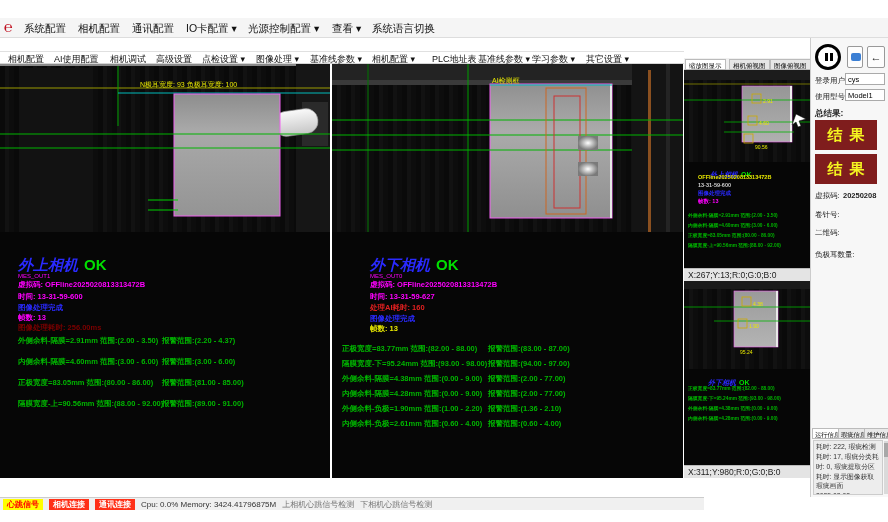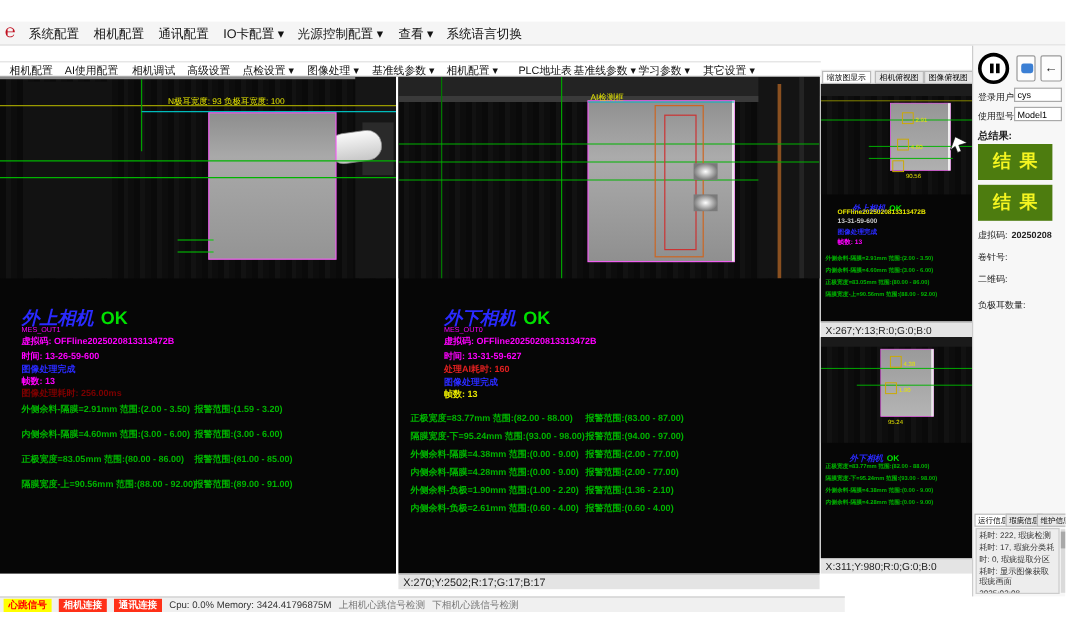--- a/index.html
+++ b/index.html
@@ -50,21 +50,21 @@
 
   
   .ztabrow{left:684px;top:58px;width:126px;height:12px;background:#f0f0f0;border-bottom:1px solid #ccc;}
   .ztab{position:absolute;top:1px;height:11px;font-size:6.5px;line-height:11px;padding:0 3px;border:1px solid #bbb;background:#fff;white-space:nowrap;}
   .ztab.off{background:#e6e6e6;}
 
   
   .rpanel{left:810px;top:38px;width:78px;height:459px;background:#f7f7f7;border-left:1px solid #ccc;}
   .rp-label{position:absolute;font-size:7.5px;color:#222;white-space:nowrap;}
   .rp-input{position:absolute;background:#fff;border:1px solid #aaa;font-size:7.5px;line-height:11px;padding-left:2px;}
-  .result-box{position:absolute;left:4px;width:62px;height:30px;background:#4d7c0f;
+  .result-box{position:absolute;left:4px;width:62px;height:30px;background:#7f1d1d;
       color:#f5f520;font-size:15px;font-weight:bold;text-align:center;line-height:30px;letter-spacing:7px;text-indent:7px;}
   .pause-btn{position:absolute;left:4px;top:6px;width:26px;height:26px;border:3px solid #000;border-radius:50%;background:#fff;}
   .pause-btn span{position:absolute;top:6px;width:3px;height:8px;background:#000;}
   .mini-btn{position:absolute;top:8px;height:22px;border:1px solid #999;background:#fdfdfd;border-radius:2px;}
   .itab{position:absolute;top:0;height:11px;font-size:6.3px;line-height:11px;padding:0 2px;border:1px solid #bbb;background:#e9e9e9;white-space:nowrap;}
   .itab.sel{background:#fff;}
   .logbox{position:absolute;left:2px;width:70px;height:55px;background:#ededed;border:1px solid #ccc;
       font-size:6.8px;line-height:1.45;color:#333;padding:1px 2px;overflow:hidden;}
   .sbar{position:absolute;width:4px;background:#dadada;}
   .sthumb{position:absolute;width:4px;height:14px;background:#a8a8a8;}
@@ -141,28 +141,28 @@
       <line x1="148" y1="136" x2="178" y2="136" stroke="#00d000" stroke-width="1"></line>
       <line x1="148" y1="146" x2="178" y2="146" stroke="#00d000" stroke-width="1"></line>
     </svg>
     <div class="ov-label" style="left:140px;top:16px;">N极耳宽度: 93   负极耳宽度: 100</div>
 
     <div class="abs" style="left:18px;top:192px;">
       <span class="view-title">外上相机</span><span class="view-ok">OK</span>
     </div>
     <div class="abs mes" style="left:18px;top:209px;">MES_OUT1</div>
     <div class="abs iline c-mag" style="left:18px;top:216px;">虚拟码: OFFline2025020813313472B</div>
-    <div class="abs iline c-mag" style="left:18px;top:228px;">时间: 13-26-59-600</div>
+    <div class="abs iline c-mag" style="left:18px;top:228px;">时间: 13-31-59-600</div>
     <div class="abs iline c-blue" style="left:18px;top:239px;">图像处理完成</div>
     <div class="abs iline c-mag" style="left:18px;top:249px;">帧数: 13</div>
     <div class="abs iline c-dred" style="left:18px;top:259px;">图像处理耗时: 256.00ms</div>
 
     <div>
       <span class="meas-l" style="left:18px;top:272px;">外侧余料-隔膜=2.91mm 范围:(2.00 - 3.50)</span>
-      <span class="meas-a" style="left:162px;top:272px;">报警范围:(1.59 - 3.20)</span>
+      <span class="meas-a" style="left:162px;top:272px;">报警范围:(2.20 - 4.37)</span>
     </div>
     <div>
       <span class="meas-l" style="left:18px;top:293px;">内侧余料-隔膜=4.60mm 范围:(3.00 - 6.00)</span>
       <span class="meas-a" style="left:162px;top:293px;">报警范围:(3.00 - 6.00)</span>
     </div>
     <div>
       <span class="meas-l" style="left:18px;top:314px;">正极宽度=83.05mm 范围:(80.00 - 86.00)</span>
       <span class="meas-a" style="left:162px;top:314px;">报警范围:(81.00 - 85.00)</span>
     </div>
     <div>
@@ -234,21 +234,20 @@
     </div>
     <div>
       <span class="meas-l" style="left:10px;top:340px;">外侧余料-负极=1.90mm 范围:(1.00 - 2.20)</span>
       <span class="meas-a" style="left:156px;top:340px;">报警范围:(1.36 - 2.10)</span>
     </div>
     <div>
       <span class="meas-l" style="left:10px;top:355px;">内侧余料-负极=2.61mm 范围:(0.60 - 4.00)</span>
       <span class="meas-a" style="left:156px;top:355px;">报警范围:(0.60 - 4.00)</span>
     </div>
   </div>
-  <div class="abs coordbar" style="left:332px;top:478px;width:351px;height:13px;">X:270;Y:2502;R:17;G:17;B:17</div>
 
   <div class="abs ztabrow">
     <span class="ztab" style="left:1px;">缩放图显示</span>
     <span class="ztab off" style="left:45px;">相机俯视图</span>
     <span class="ztab off" style="left:86px;">图像俯视图</span>
   </div>
 
   <div class="abs view" style="left:684px;top:70px;width:126px;height:198px;">
     <div class="stripes" style="height:92px;"></div>
     <svg class="abs" style="left:0;top:0;" width="126" height="92">

